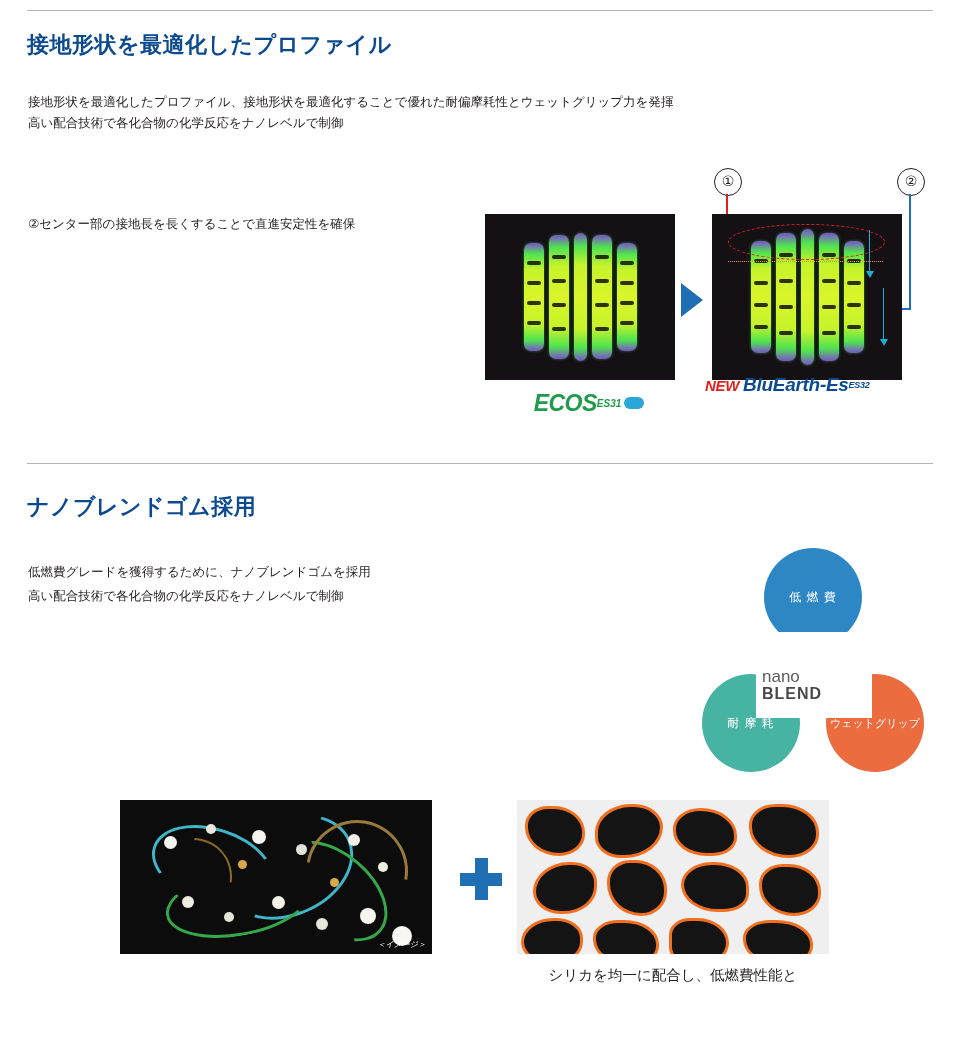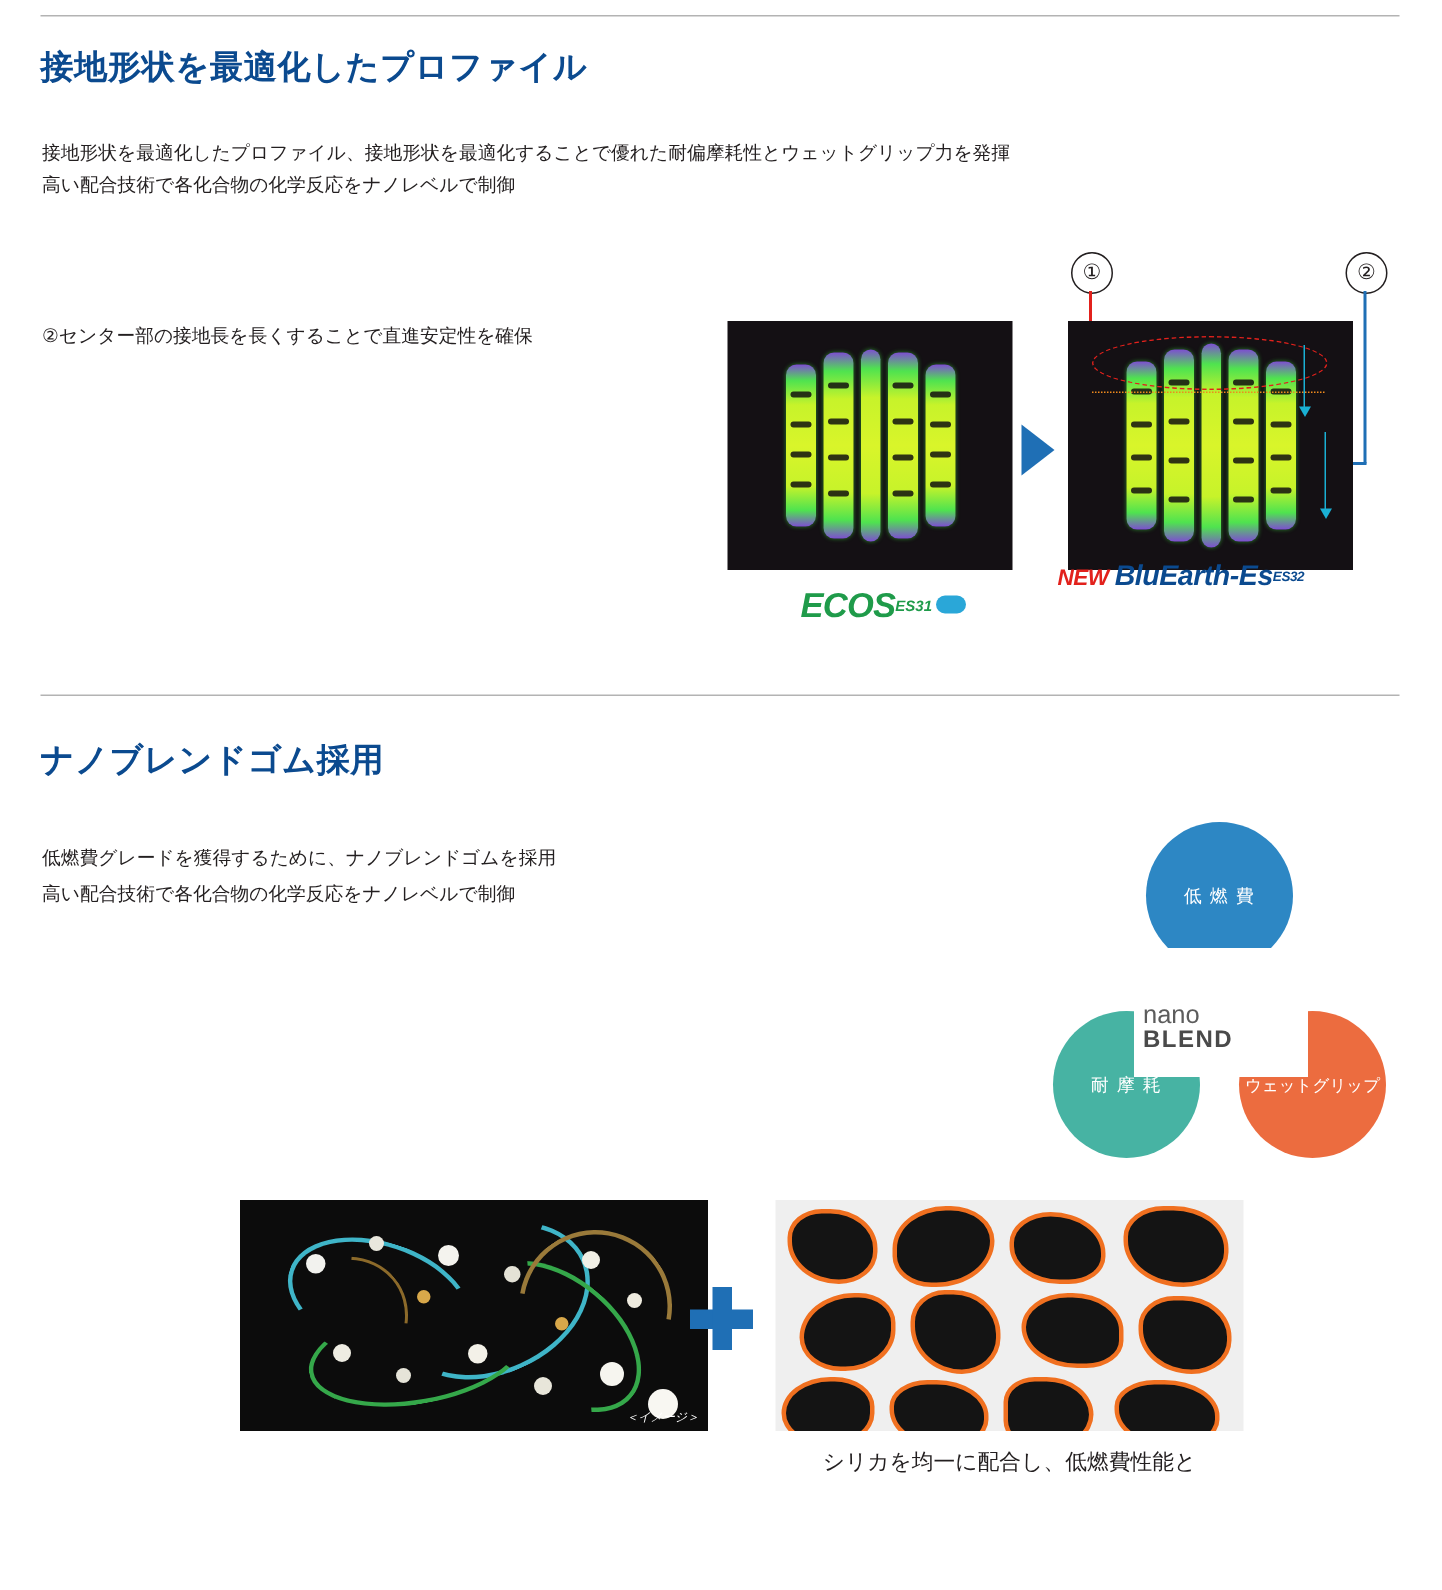--- a/index.html
+++ b/index.html
@@ -328,21 +328,20 @@
 
   
   .img-poly {
     position: absolute;
     left: 120px;
     top: 800px;
     width: 312px;
     height: 154px;
     background: #0c0c0c;
     overflow: hidden;
-    margin-left: 40px;
   }
   .img-poly .imgnote {
     position: absolute;
     right: 6px;
     bottom: 4px;
     color: #ffffff;
     font-size: 8px;
     font-style: italic;
   }
   .squiggle { position: absolute; border-radius: 50%; border-style: solid; border-color: transparent; }

